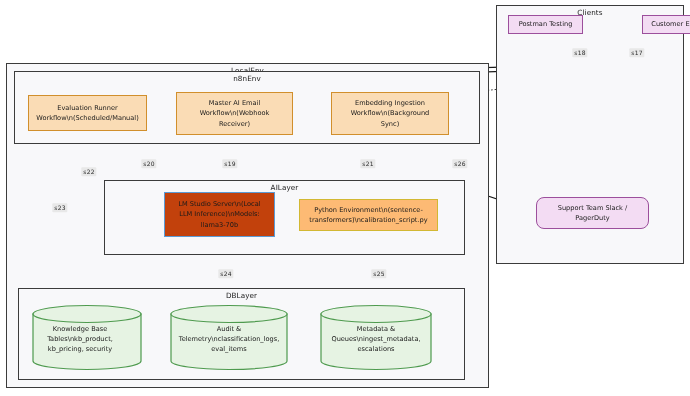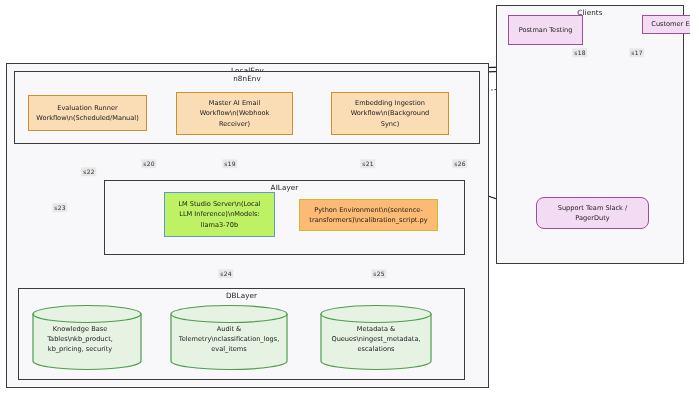--- a/index.html
+++ b/index.html
@@ -52,21 +52,21 @@
   }
   .n-orange {
     background: #fadcb5;
     border: 1.3px solid #d18f2c;
   }
   .n-purple {
     background: #f3dcf3;
     border: 1.3px solid #9c4f9c;
   }
   .n-blue {
-    background: #bef264;
+    background: #c2410c;
     border: 1.3px solid #5b9bd5;
   }
   .n-yellow {
     background: #fdba74;
     border: 1.3px solid #d2b832;
   }
   .db {
     position: absolute;
     box-sizing: border-box;
   }
@@ -177,21 +177,21 @@
 Workflow\n(Background
 Sync)</div>
 
   <div class="node n-blue" style="left:164px; top:192px; width:111px; height:45px;">LM Studio Server\n(Local
 LLM Inference)\nModels:
 llama3-70b</div>
 
   <div class="node n-yellow" style="left:299px; top:199px; width:139px; height:32px;">Python Environment\n(sentence-
 transformers)\ncalibration_script.py</div>
 
-  <div class="node n-purple" style="left:508px; top:15px; width:75px; height:30px;">Postman Testing</div>
+  <div class="node n-purple" style="left:508px; top:15px; width:75px; height:19px;">Postman Testing</div>
 
   <div class="node n-purple" style="left:604px; top:15px; width:71px; height:19px;margin-left:38px;">Customer Email</div>
 
   <div class="node n-purple" style="left:536px; top:197px; width:113px; height:32px;border-radius:8px;">Support Team Slack /
 PagerDuty</div>
 
   <div class="db" style="left:32px; top:305px; width:96px; height:65px;">
     <svg width="110" height="65" viewBox="0 0 110 65">
       <path d="M 1,9 L 1,56 A 54,8.5 0 0 0 109,56 L 109,9 Z" fill="#e6f3e3" stroke="#4e9a4e" stroke-width="1.2"></path>
       <ellipse cx="55" cy="9" rx="54" ry="8.5" fill="#e6f3e3" stroke="#4e9a4e" stroke-width="1.2"></ellipse>

